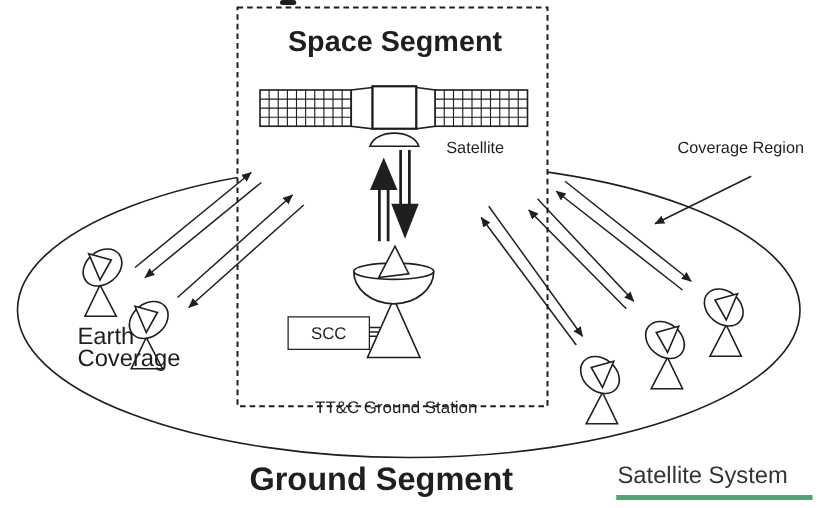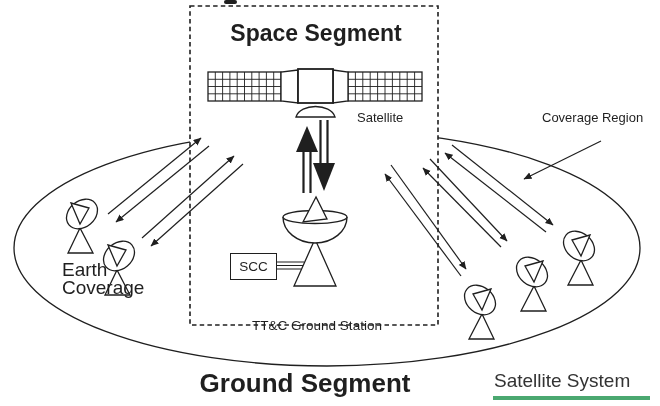--- a/index.html
+++ b/index.html
@@ -19,21 +19,21 @@
   .fillink{fill:var(--ink);stroke:none;}
   .grid{stroke:var(--ink);stroke-width:0.9;fill:none;}
   .dashedbox{fill:#fff;stroke:var(--ink);stroke-width:1.6;stroke-dasharray:4.5 3.2;}
   .lbl{position:absolute;color:var(--ink);white-space:nowrap;line-height:1.1;}
   .title{font-weight:bold;}
   #t-space{left:316px;top:21px;transform:translateX(-50%);font-size:23px;}
   #t-satellite{left:357px;top:111px;font-size:13px;}
   #t-coverage{left:542px;top:111px;font-size:13px;text-align:right;}
   #t-earth{left:47px;top:261px;font-size:19px;line-height:17.5px;margin-left:15px;}
   #scc-box{
-    position:absolute;left:230px;top:253px;width:47px;height:27px;box-sizing:border-box;
+    position:absolute;left:230px;top:253px;width:66px;height:27px;box-sizing:border-box;
     border:1.6px solid var(--ink);background:#fff;display:flex;align-items:center;justify-content:center;
     font-size:13.5px;color:var(--ink);
   }
   #t-ttc{left:317px;top:289px;transform:translateX(-50%);font-size:13.5px;margin-top:30px;}
   #t-ground{left:305px;top:369px;transform:translateX(-50%);font-size:26px;}
   #t-satsys{left:494px;top:371px;font-size:19px;color:var(--satellite-system-text);}
   #satsys-underline{
     position:absolute;left:493px;top:396px;width:157px;height:3.5px;
     background:var(--accent-green);
   }

